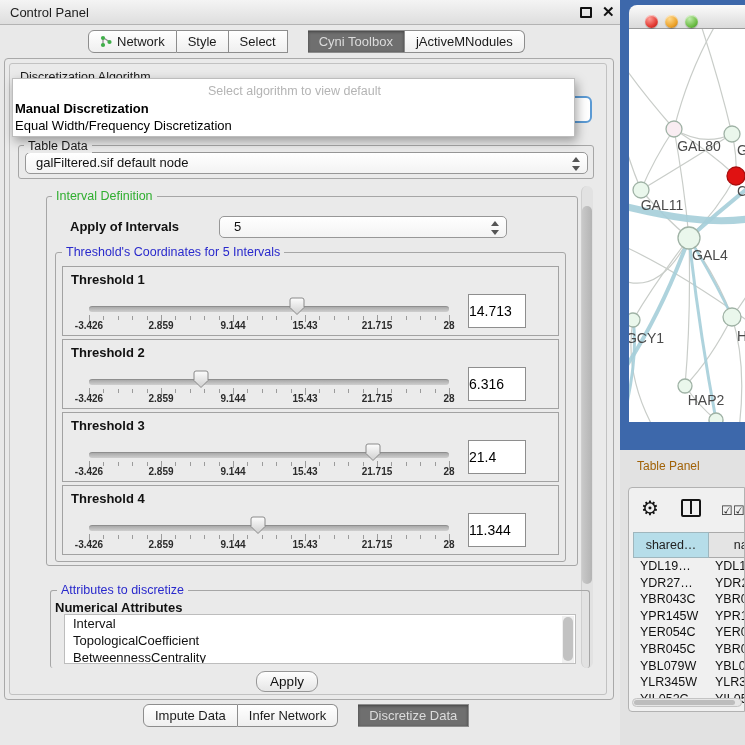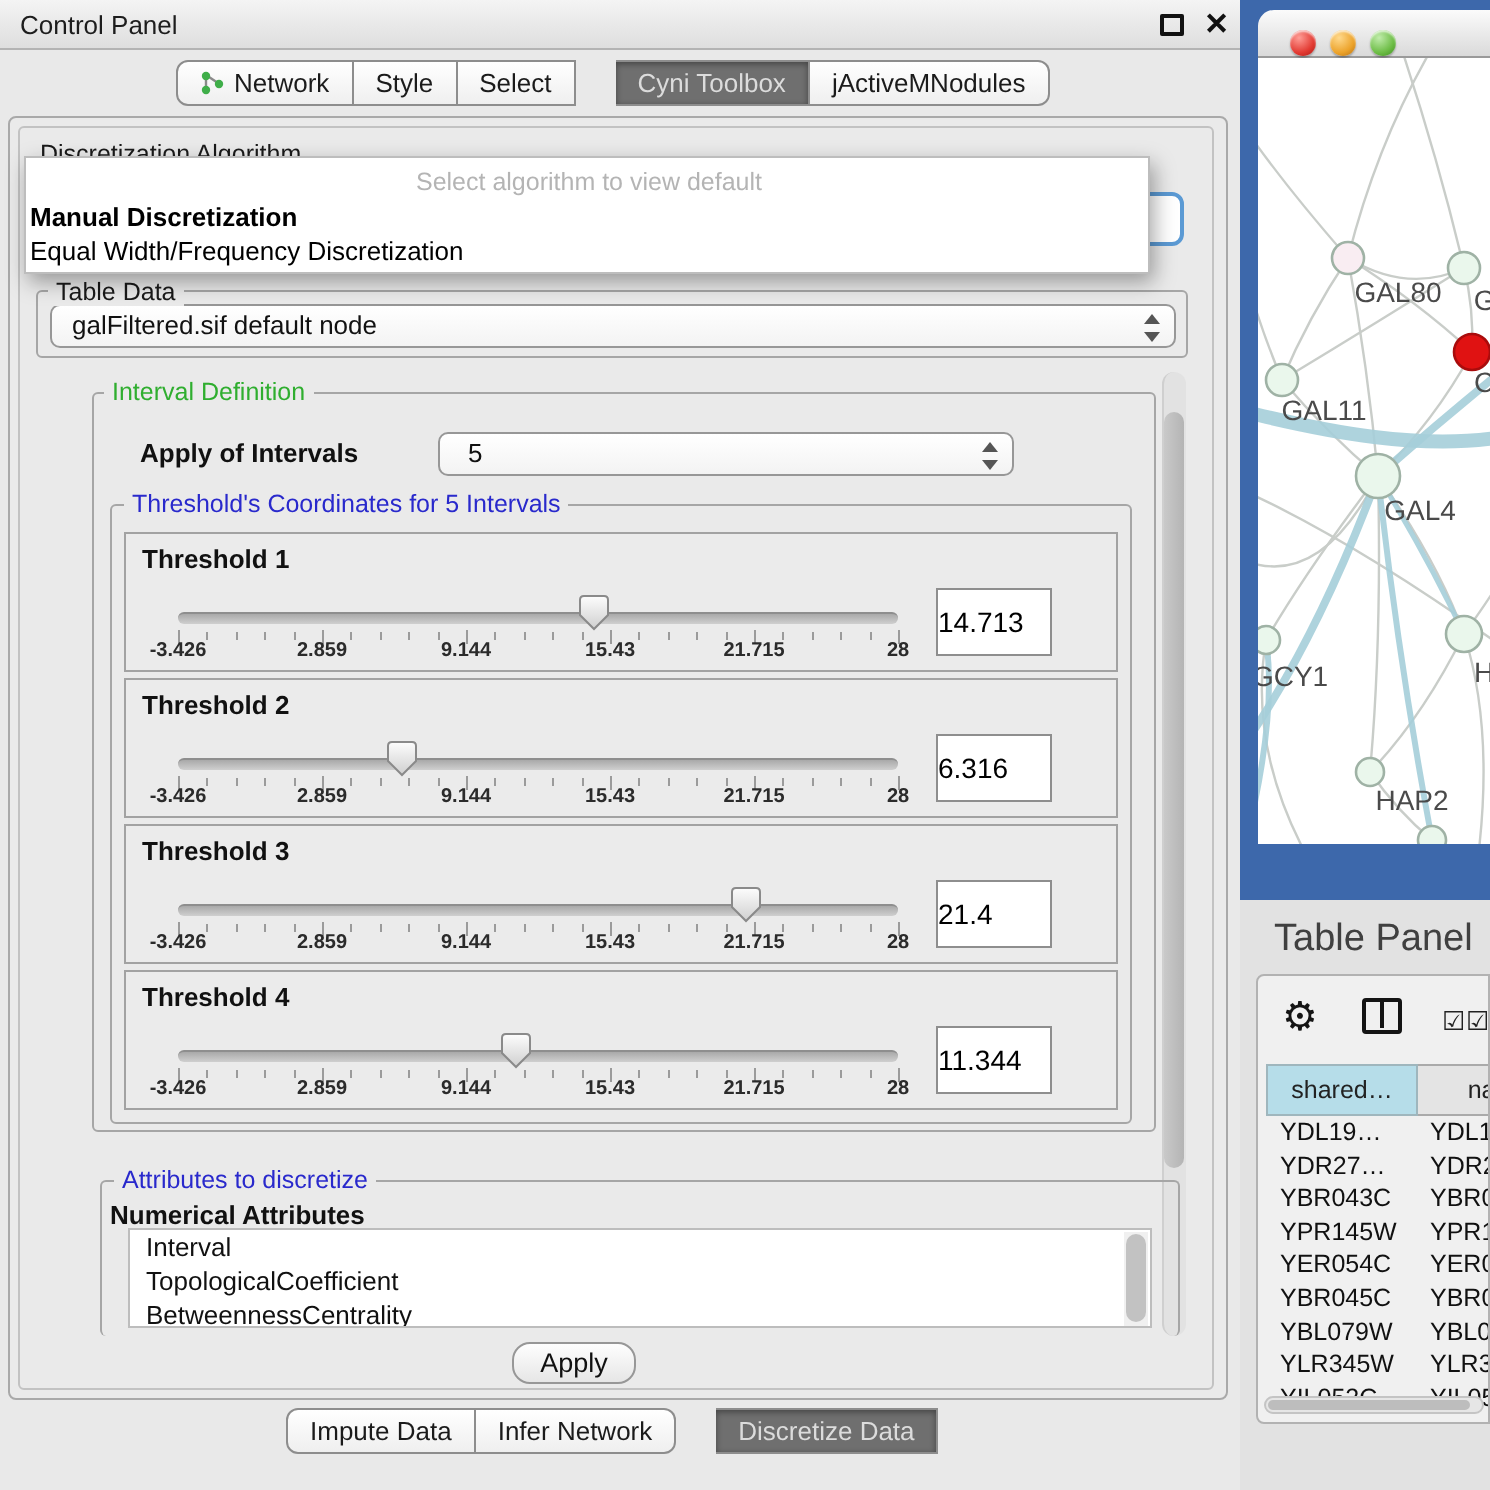--- a/index.html
+++ b/index.html
@@ -101,21 +101,21 @@
     background:linear-gradient(#fbfbfb,#dadada); border-radius:8px 0 0 0;
     border-bottom:1px solid #9a9a9a; }
   .light { position:absolute; top:10px; width:13px; height:13px; border-radius:50%;
     box-shadow:inset 0 1px 1px rgba(255,255,255,.7), 0 1px 1px rgba(0,0,0,.25); }
   #light-red    { left:16px; background:radial-gradient(circle at 35% 30%, #ff9d96, #e23b33 60%, #a81712); }
   #light-yellow { left:36px; background:radial-gradient(circle at 35% 30%, #ffd98c, #eca32b 60%, #b36d10); }
   #light-green  { left:56px; background:radial-gradient(circle at 35% 30%, #c0ecab, #6dbd46 60%, #3c8a1f); }
   #netcanvas { left:629px; top:29px; width:116px; height:393px; background:#fff; overflow:hidden; }
 
   #rightlower { left:620px; top:450px; width:125px; height:295px; background:#e2e2e2; }
-  #tp-title { left:17px; top:9px; font-size:19px; color:#404040; }
+  #tp-title { left:17px; top:9px; font-size:12px; color:#a16207; }
   #tp-box { left:8px; top:37px; width:117px; height:225px; background:#f0f0f0;
     border:1px solid #b2b2b2; border-radius:4px 0 0 4px; overflow:hidden; }
   #tp-toolbar { left:0; top:6px; width:117px; height:32px; }
   #gear-icon { left:12px; top:2px; font-size:20px; color:#141414; }
   #split-icon { left:52px; top:5px; width:20px; height:18px; border:2.5px solid #141414; border-radius:2px; }
   #split-icon:before { content:""; position:absolute; left:6.5px; top:0; width:2.5px; height:13px; background:#141414; }
   .cbx { position:absolute; top:9px; font-size:13px; color:#222; }
   #tp-table { left:4px; top:44px; width:160px; }
   .hrow { display:flex; height:26px; }
   .hcell { border:1px solid #9fb6bd; font-size:12.5px; color:#222; text-align:center;

